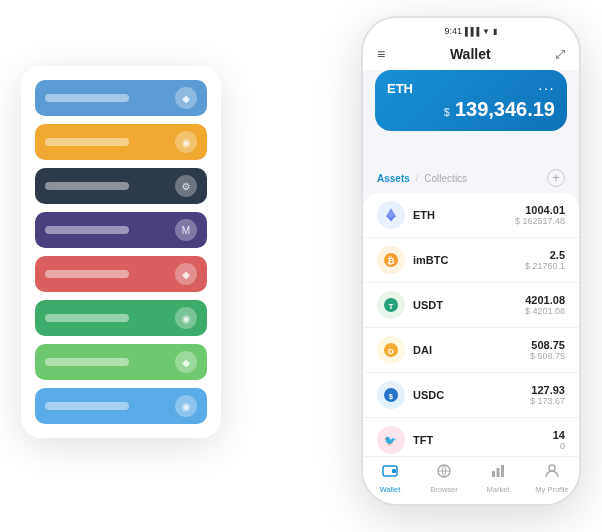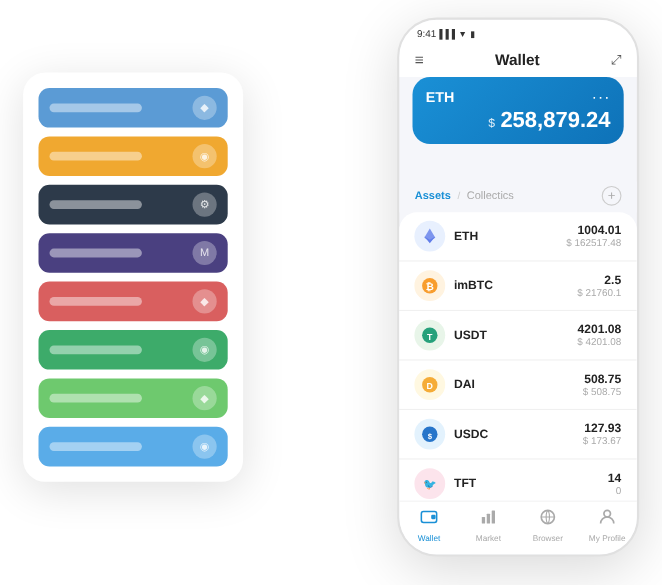--- a/index.html
+++ b/index.html
@@ -87,21 +87,21 @@
       box-shadow: 0 12px 50px rgba(0,0,0,0.15);
       overflow: hidden;
       display: flex;
       flex-direction: column;
     }
 
     .phone-status-bar {
       background: #fff;
       padding: 8px 16px 4px;
       display: flex;
-      justify-content: flex-start;
+      justify-content: center;
       align-items: center;
       font-size: 9px;
       color: #333;
       flex-shrink: 0;
     }
 
     .status-icons {
       display: flex;
       gap: 3px;
       align-items: center;
@@ -378,21 +378,21 @@
       <span class="expand-icon">⤢</span>
     </div>
 
     <div class="eth-card">
       <div class="eth-card-top">
         <span class="eth-card-title">ETH</span>
         <span class="eth-card-dots">···</span>
       </div>
       <div style="display:flex;justify-content:flex-end;align-items:baseline;gap:3px;">
         <span class="eth-card-currency">$</span>
-        <span class="eth-card-amount">258,879.24</span>
+        <span class="eth-card-amount">139,346.19</span>
       </div>
     </div>
 
     <div class="assets-header">
       <div class="assets-tabs">
         <span class="assets-tab-active">Assets</span>
         <span class="assets-tab-divider">/</span>
         <span class="assets-tab-inactive">Collectics</span>
       </div>
       <div class="assets-add">+</div>
@@ -497,35 +497,35 @@
           <svg width="16" height="16" viewBox="0 0 16 16" fill="none">
             <rect x="1" y="3" width="14" height="10" rx="2" stroke="#1a90d6" stroke-width="1.5" fill="none"></rect>
             <rect x="10" y="6" width="4" height="4" rx="1" fill="#1a90d6"></rect>
           </svg>
         </span>
         <span class="nav-label active">Wallet</span>
       </div>
       <div class="nav-item">
         <span class="nav-icon">
           <svg width="16" height="16" viewBox="0 0 16 16" fill="none">
+            <circle cx="8" cy="8" r="6" stroke="#aaa" stroke-width="1.5" fill="none"></circle>
+            <path d="M2 8h12M8 2c-2 2-2 10 0 12M8 2c2 2 2 10 0 12" stroke="#aaa" stroke-width="1"></path>
+          </svg>
+        </span>
+        <span class="nav-label">Browser</span>
+      </div>
+      <div class="nav-item">
+        <span class="nav-icon">
+          <svg width="16" height="16" viewBox="0 0 16 16" fill="none">
             <rect x="2" y="8" width="3" height="6" rx="0.5" fill="#aaa"></rect>
             <rect x="6.5" y="5" width="3" height="9" rx="0.5" fill="#aaa"></rect>
             <rect x="11" y="2" width="3" height="12" rx="0.5" fill="#aaa"></rect>
           </svg>
         </span>
         <span class="nav-label">Market</span>
-      </div>
-      <div class="nav-item">
-        <span class="nav-icon">
-          <svg width="16" height="16" viewBox="0 0 16 16" fill="none">
-            <circle cx="8" cy="8" r="6" stroke="#aaa" stroke-width="1.5" fill="none"></circle>
-            <path d="M2 8h12M8 2c-2 2-2 10 0 12M8 2c2 2 2 10 0 12" stroke="#aaa" stroke-width="1"></path>
-          </svg>
-        </span>
-        <span class="nav-label">Browser</span>
       </div>
       <div class="nav-item">
         <span class="nav-icon">
           <svg width="16" height="16" viewBox="0 0 16 16" fill="none">
             <circle cx="8" cy="5" r="3" stroke="#aaa" stroke-width="1.5" fill="none"></circle>
             <path d="M2 14c0-3.3 2.7-6 6-6s6 2.7 6 6" stroke="#aaa" stroke-width="1.5" fill="none"></path>
           </svg>
         </span>
         <span class="nav-label">My Profile</span>
       </div>

